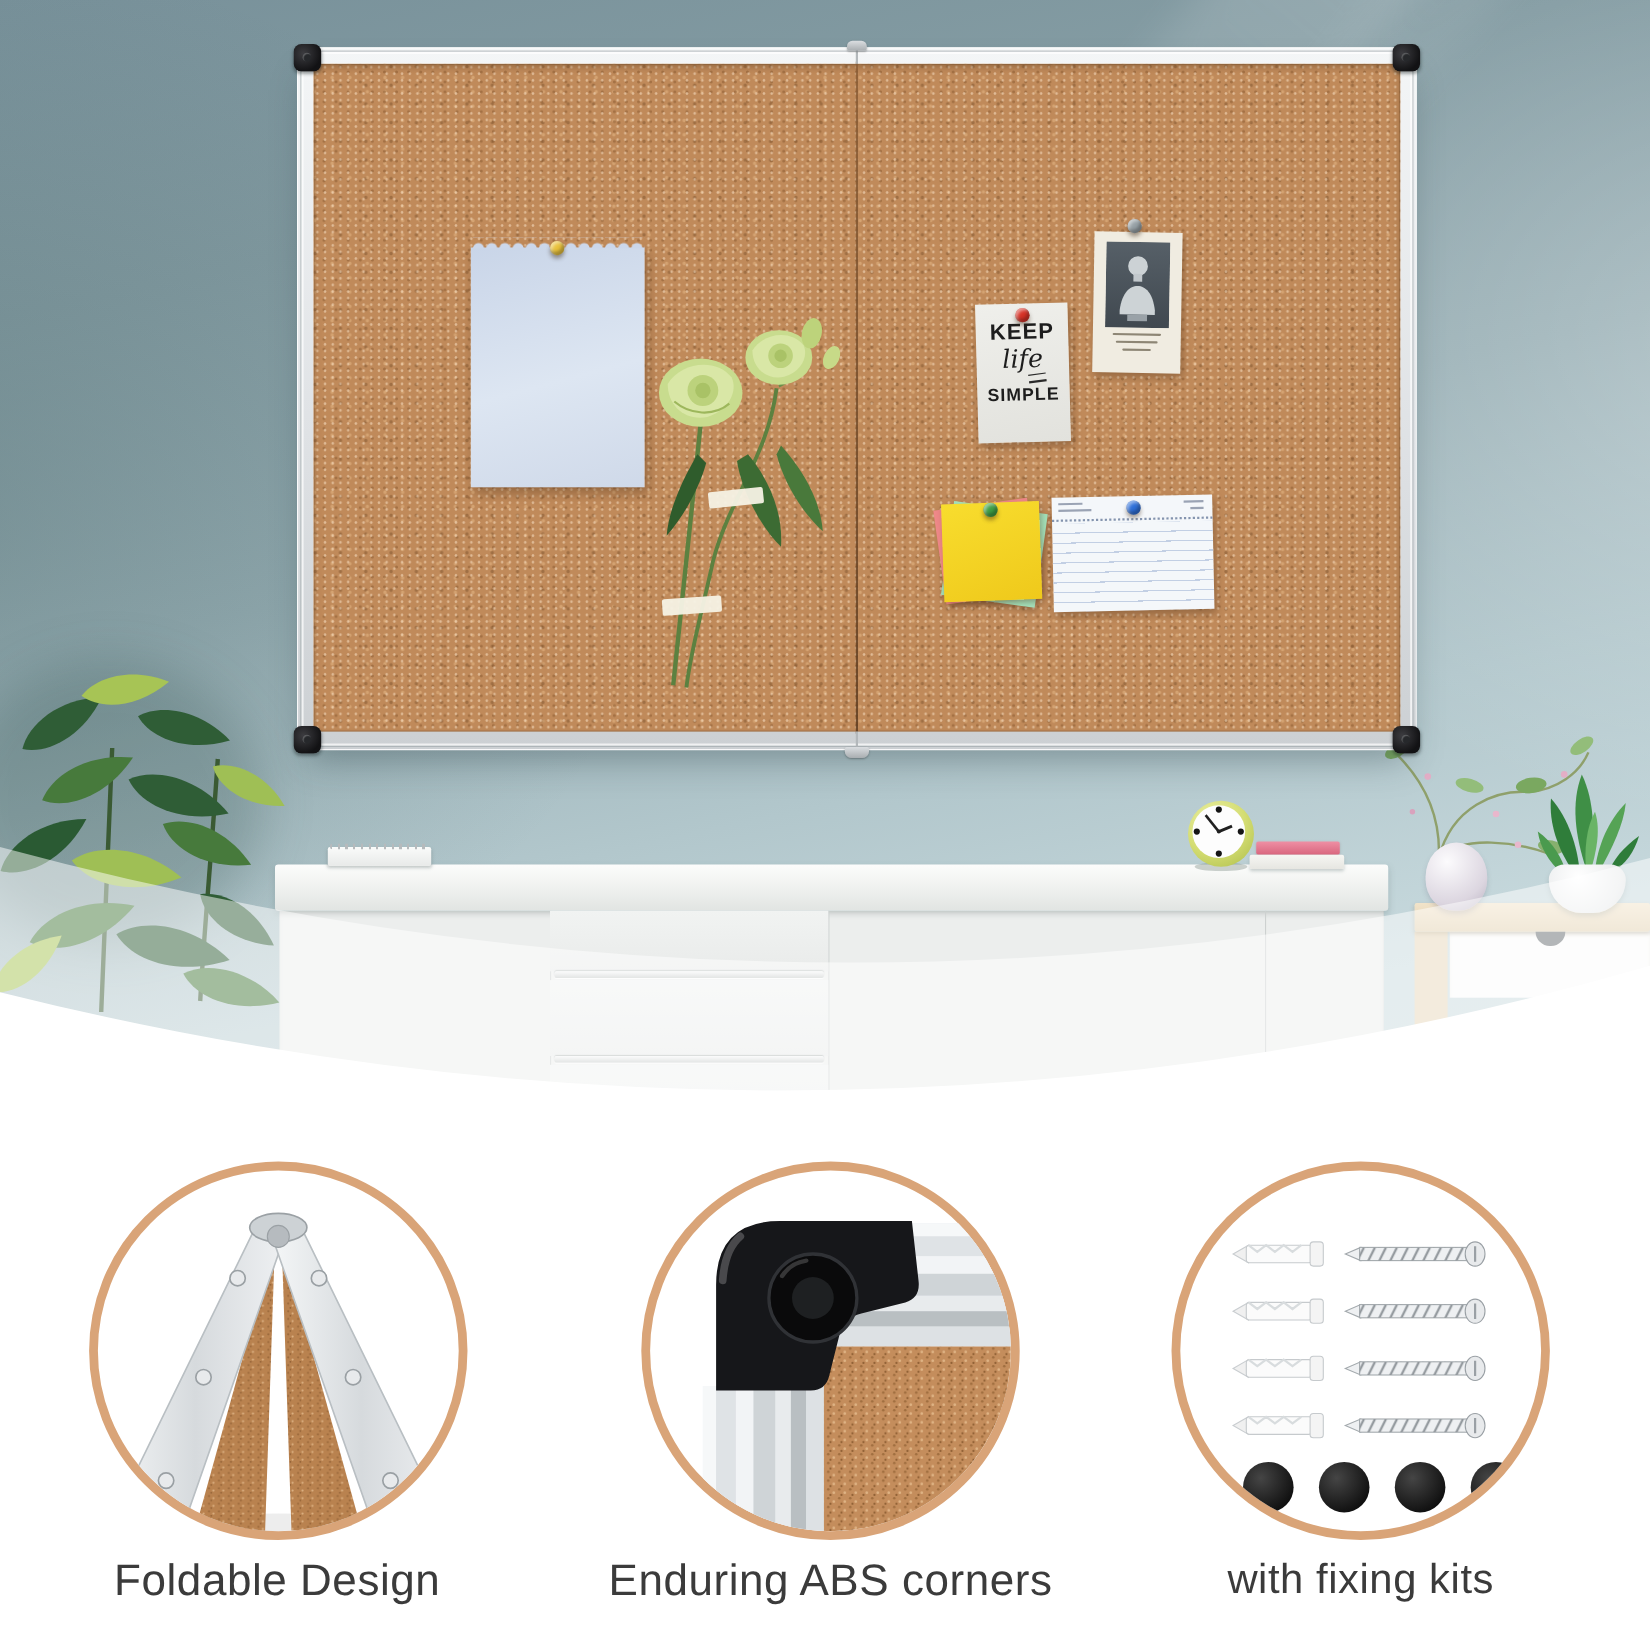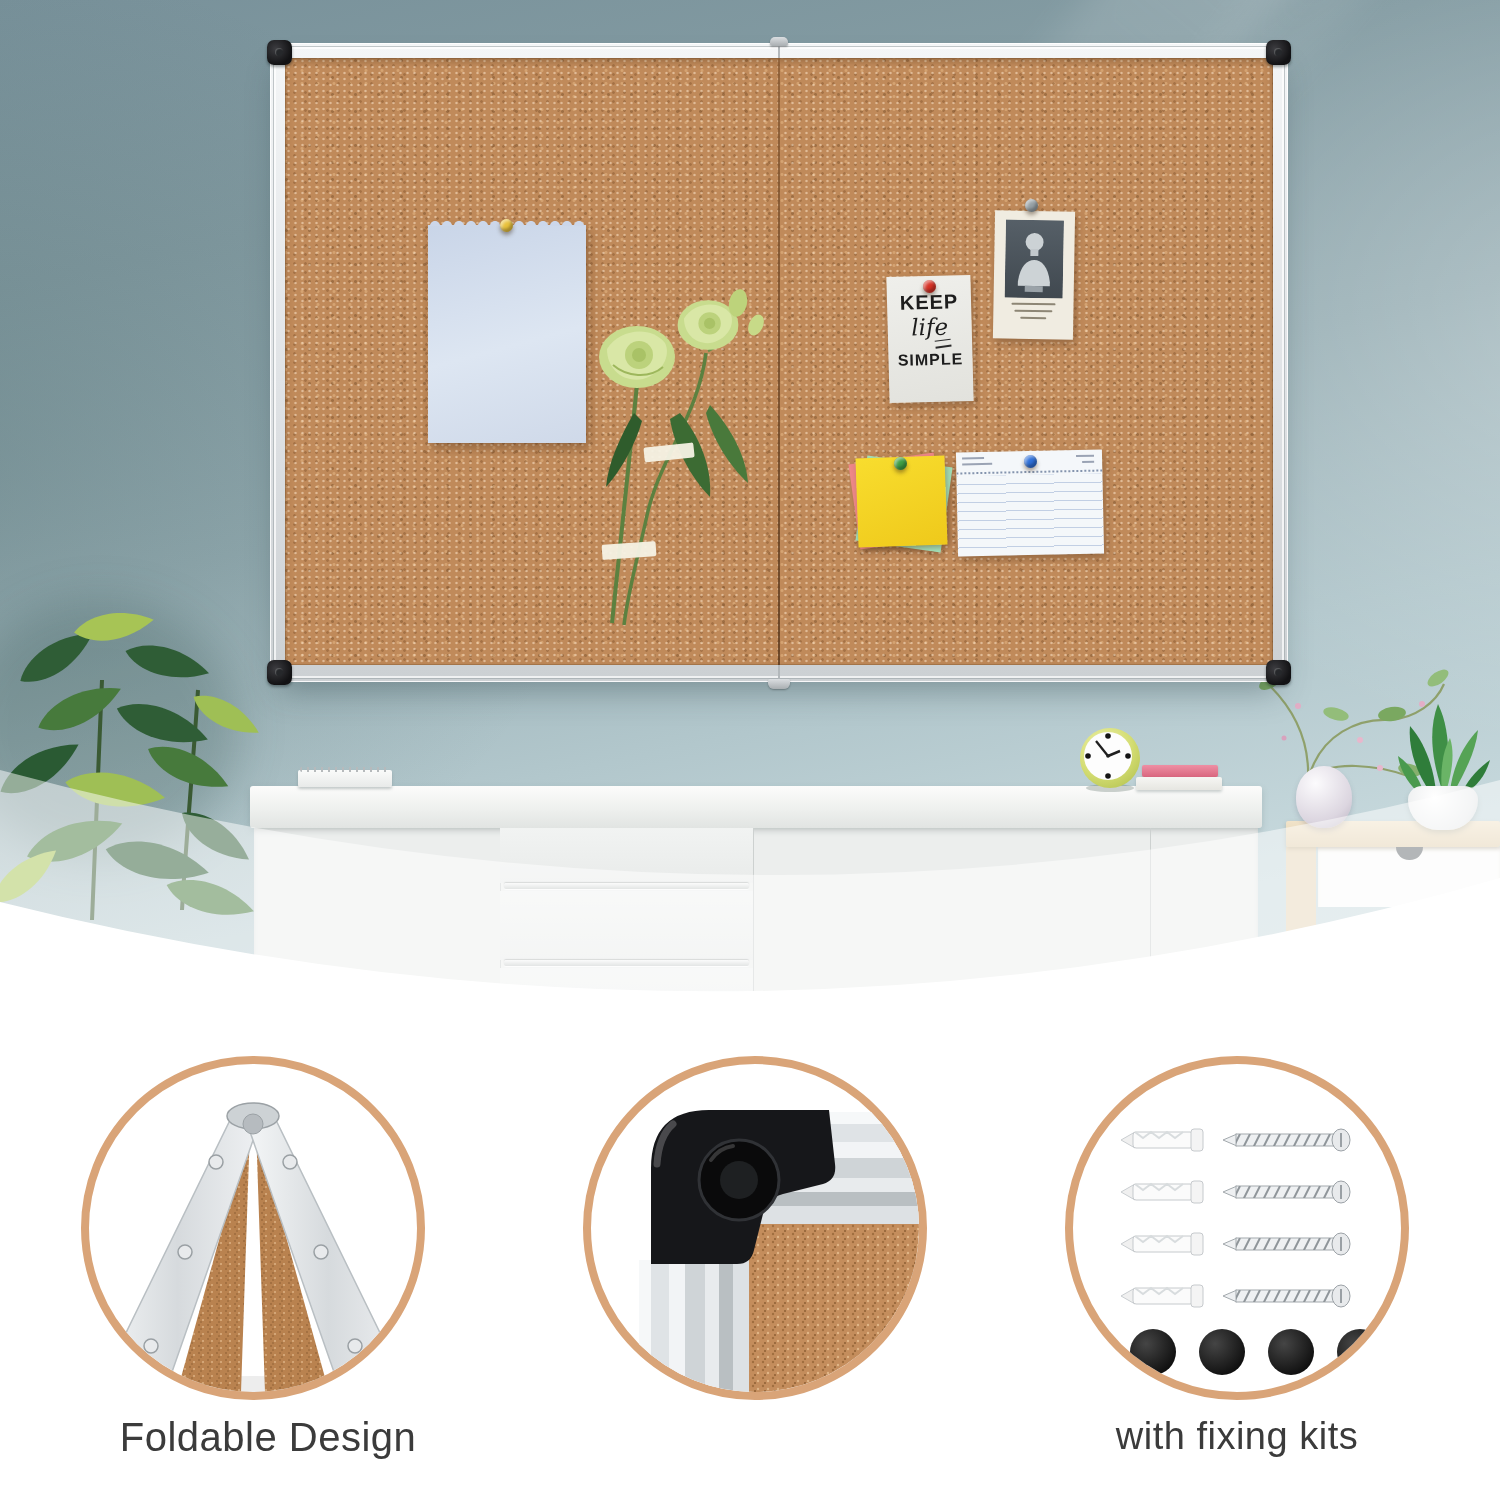--- a/index.html
+++ b/index.html
@@ -127,21 +127,21 @@
 
   
   .swoosh{position:absolute;left:0;top:0;pointer-events:none;}
 
   
   .feature-circle{position:absolute;width:344px;height:344px;border-radius:50%;border:8px solid #d9a478;
     background:#fff;box-sizing:border-box;overflow:hidden;}
   .fc1{left:81px;top:1056px;} .fc2{left:583px;top:1056px;} .fc3{left:1065px;top:1056px;}
   .caption{position:absolute;top:1414px;width:500px;text-align:center;color:#3b3b3b;
     font-size:40px;letter-spacing:.5px;line-height:46px;white-space:nowrap;}
-  .cap1{left:18px;text-align:center;} .cap2{left:505px;} .cap3{left:987px;white-space:normal;line-height:44px;font-size:38px;}
+  .cap1{left:2px;text-align:center;} .cap2{left:505px;} .cap3{left:987px;white-space:normal;line-height:44px;font-size:38px;}
 </style>
 </head>
 <body>
 
 <div class="stage">
 
   <div class="wall">
     <div class="ray r1"></div>
     <div class="ray r2"></div>
     <div class="plant-shadow"></div>
@@ -476,17 +476,18 @@
       <g>
         <circle cx="80" cy="288" r="23" fill="url(#capG)"></circle>
         <circle cx="149" cy="288" r="23" fill="url(#capG)"></circle>
         <circle cx="218" cy="288" r="23" fill="url(#capG)"></circle>
         <circle cx="287" cy="288" r="23" fill="url(#capG)"></circle>
       </g>
     </svg>
   </div>
 
   <div class="caption cap1">Foldable Design</div>
+  <div class="caption cap2">Enduring ABS corners</div>
   <div class="caption cap3">
     <div>with fixing kits</div>
   </div>
 
 </div>
 
 </body></html>

